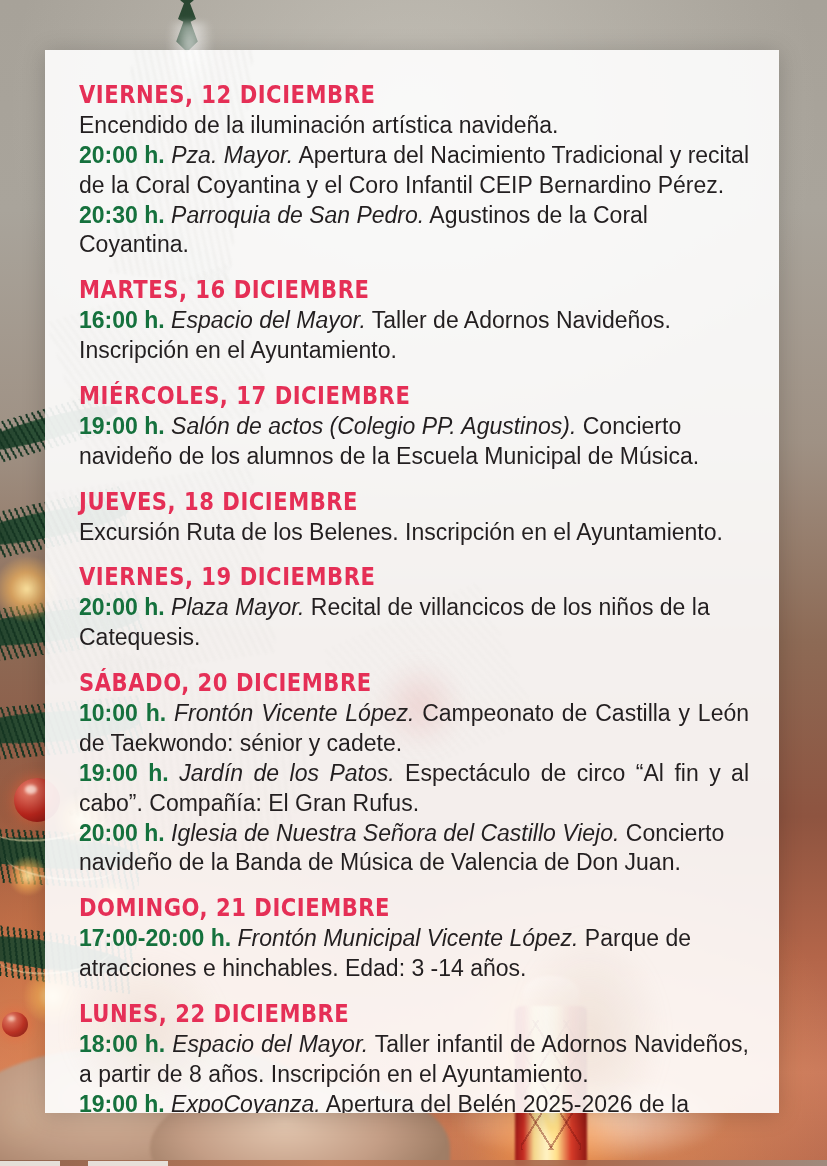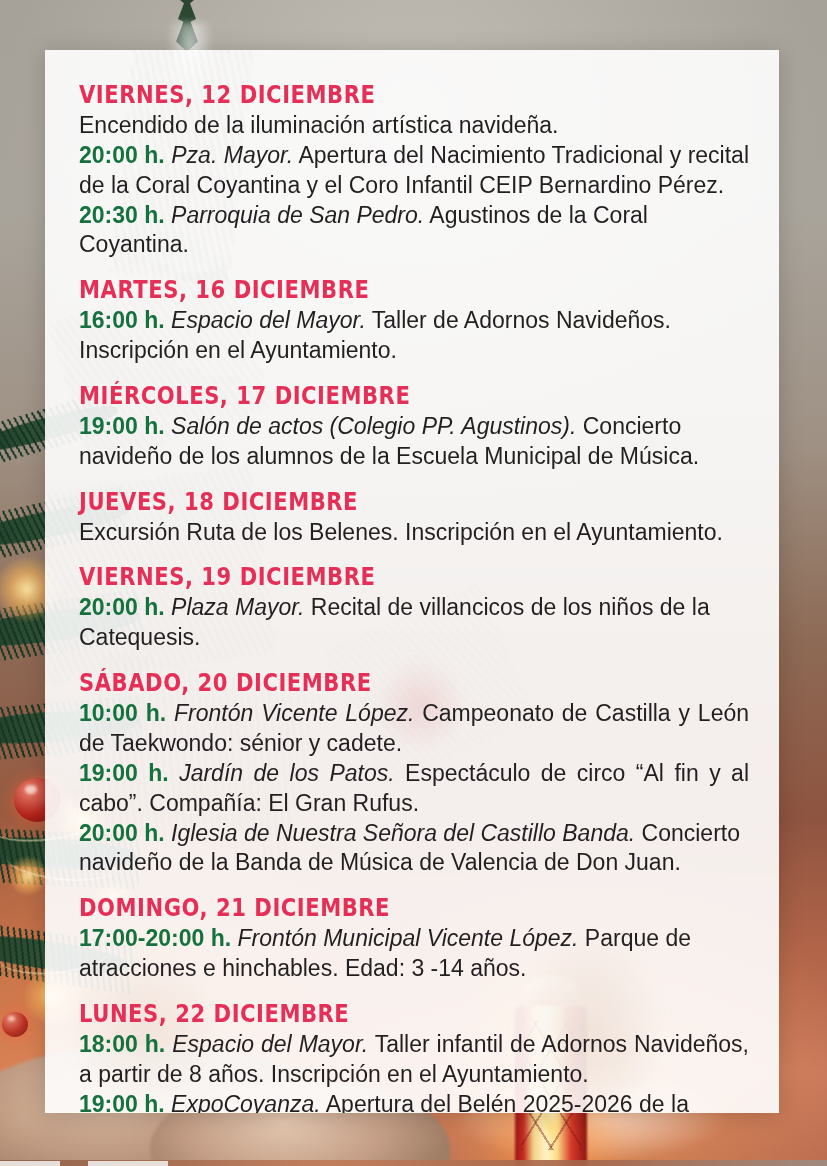--- a/index.html
+++ b/index.html
@@ -318,21 +318,21 @@
           <p class="line"><span>Excursión Ruta de los Belenes. Inscripción en el Ayuntamiento.</span></p>
         </div>
         <div class="day-block">
           <div class="day-heading">VIERNES, 19 DICIEMBRE</div>
           <p class="line last"><span class="time">20:00 h.</span><span> </span><span class="place-b">Plaza Mayor.</span><span> Recital de villancicos de los niños de la Catequesis.</span></p>
         </div>
         <div class="day-block">
           <div class="day-heading">SÁBADO, 20 DICIEMBRE</div>
           <p class="line"><span class="time">10:00 h.</span><span> </span><span class="place-b">Frontón Vicente López.</span><span> Campeonato de Castilla y León de Taekwondo: sénior y cadete.</span></p>
           <p class="line"><span class="time">19:00 h.</span><span> </span><span class="place-b">Jardín de los Patos.</span><span> Espectáculo de circo “Al fin y al cabo”. Compañía: El Gran Rufus.</span></p>
-          <p class="line last"><span class="time">20:00 h.</span><span> </span><span class="place-b">Iglesia de Nuestra Señora del Castillo Banda.</span><span> Concierto navideño de la Banda de Música de Valencia de Don Juan.</span></p>
+          <p class="line last"><span class="time">20:00 h.</span><span> </span><span class="place-b">Iglesia de Nuestra Señora del Castillo Viejo.</span><span> Concierto navideño de la Banda de Música de Valencia de Don Juan.</span></p>
         </div>
         <div class="day-block">
           <div class="day-heading">DOMINGO, 21 DICIEMBRE</div>
           <p class="line last"><span class="time">17:00-20:00 h.</span><span> </span><span class="place-b">Frontón Municipal Vicente López.</span><span> Parque de atracciones e hinchables. Edad: 3 -14 años.</span></p>
         </div>
         <div class="day-block">
           <div class="day-heading">LUNES, 22 DICIEMBRE</div>
           <p class="line"><span class="time">18:00 h.</span><span> </span><span class="place-b">Espacio del Mayor.</span><span> Taller infantil de Adornos Navideños, a partir de 8 años. Inscripción en el Ayuntamiento.</span></p>
           <p class="line last"><span class="time">19:00 h.</span><span> </span><span class="place-b">ExpoCoyanza.</span><span> Apertura del Belén 2025-2026 de la Asociación Leonesa Amigos de los Belenes.</span></p>
         </div>

